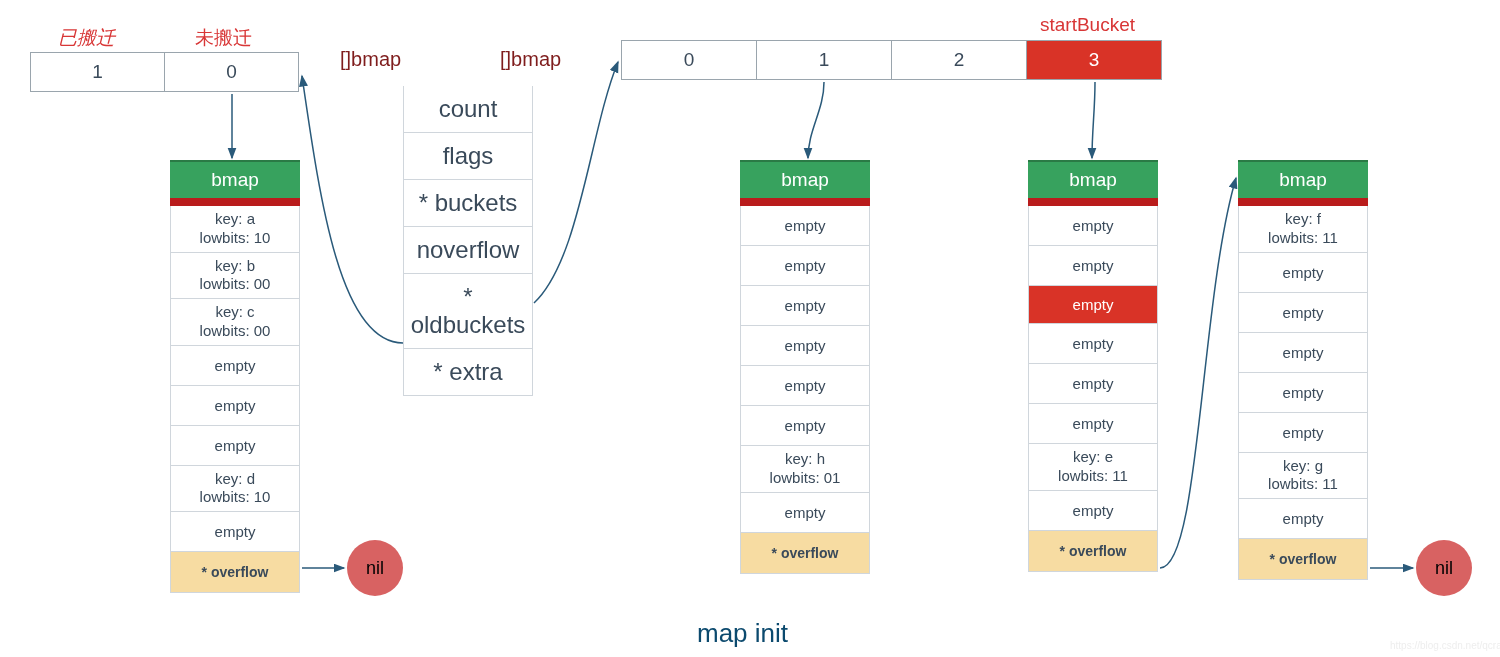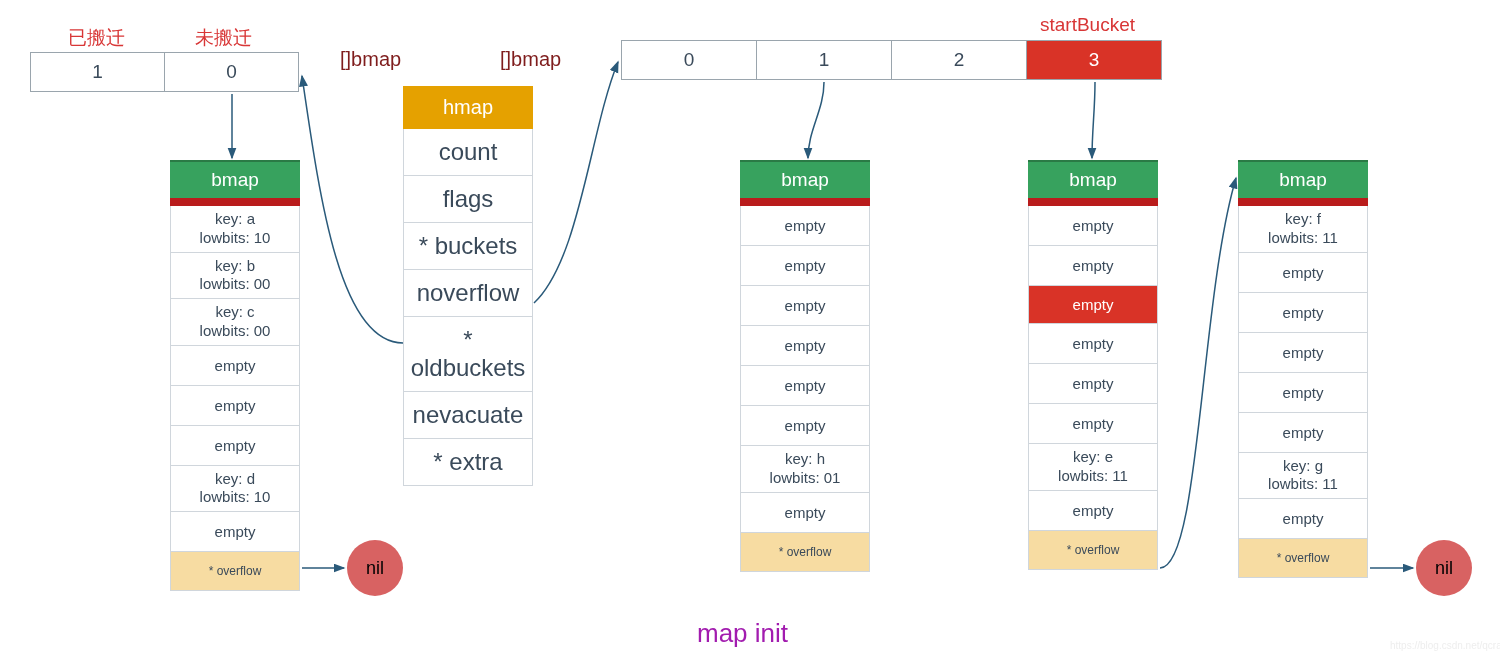--- a/index.html
+++ b/index.html
@@ -40,48 +40,48 @@
     border: 1px solid #d0d6dc;
     border-top: none;
     text-align: center;
     padding: 10px 0;
     font-size: 18px;
     background: #fff;
     color: #3a4a5a;
   }
   .struct .row.two { padding: 4px 0; line-height: 1.25; font-size: 15px; }
   .struct .row.sm { padding: 11px 0; font-size: 15px; }
-  .struct .row.ov { background: #f7dca2; padding: 12px 0; font-size: 12px; }
+  .struct .row.ov { background: #f7dca2; padding: 12px 0; font-size: 14px; font-weight: bold; }
   .struct .row.redslot { background: #d93327 !important; color: #fff !important; font-size:15px;}
 
   .hmap { position: absolute; width: 130px; }
   .hmap .hdr { background: #e5a100; color: #fff; text-align:center; padding:10px 0; font-size:20px; }
   .hmap .row {
     border: 1px solid #d0d6dc; border-top:none;
     text-align:center; padding:9px 0; font-size:24px; background:#fff; color:#3a4a5a;
   }
   .hmap .row.gr { background:#c6d0cd; }
 
   .nil {
     position: absolute;
     width: 56px; height: 56px; border-radius: 50%;
     background: #d86262; color:#000000;
     display:flex; align-items:center; justify-content:center;
     font-size: 18px;
   }
 
   svg.arrows { position:absolute; left:0; top:0; width:1500px; height:657px; pointer-events:none; }
 
-  .caption { position:absolute; font-size:26px; color:#a21caf; }
+  .caption { position:absolute; font-size:26px; color:#0c4a6e; }
   .watermark { position:absolute; font-size:10px; color:#eee; }
 </style>
 </head>
 <body>
 
-<div class="label-red" style="left:68px; top:25px;">已搬迁</div>
+<div class="label-red" style="left:58px; top:25px;font-style:italic;">已搬迁</div>
 <div class="label-red" style="left:195px; top:25px;">未搬迁</div>
 <div class="label-blue" style="left:340px; top:48px;">[]bmap</div>
 <div class="label-blue" style="left:500px; top:48px;">[]bmap</div>
 <div class="label-red" style="left:1040px; top:14px;">startBucket</div>
 
 <table class="tbl" style="left:30px; top:52px;">
   <tbody>
       <tr>
     <td class="oldcell">1</td>
     <td class="oldcell">0</td>
@@ -94,27 +94,25 @@
       <tr>
     <td class="newcell">0</td>
     <td class="newcell">1</td>
     <td class="newcell">2</td>
     <td class="newcell redcell">3</td>
   </tr>
 </tbody>
   </table>
 
 <div class="hmap" style="left:403px; top:86px;">
-  <div class="hdr">hmap</div>
   <div class="row">count</div>
   <div class="row">flags</div>
   <div class="row">* buckets</div>
   <div class="row">noverflow</div>
   <div class="row">* oldbuckets</div>
-  <div class="row">nevacuate</div>
   <div class="row">* extra</div>
 </div>
 
 <div class="struct" style="left:170px; top:160px;">
   <div class="hdr">bmap</div>
   <div class="row two"><span>key: a</span><br><span>lowbits: 10</span></div>
   <div class="row two"><span>key: b</span><br><span>lowbits: 00</span></div>
   <div class="row two"><span>key: c</span><br><span>lowbits: 00</span></div>
   <div class="row sm">empty</div>
   <div class="row sm">empty</div>

